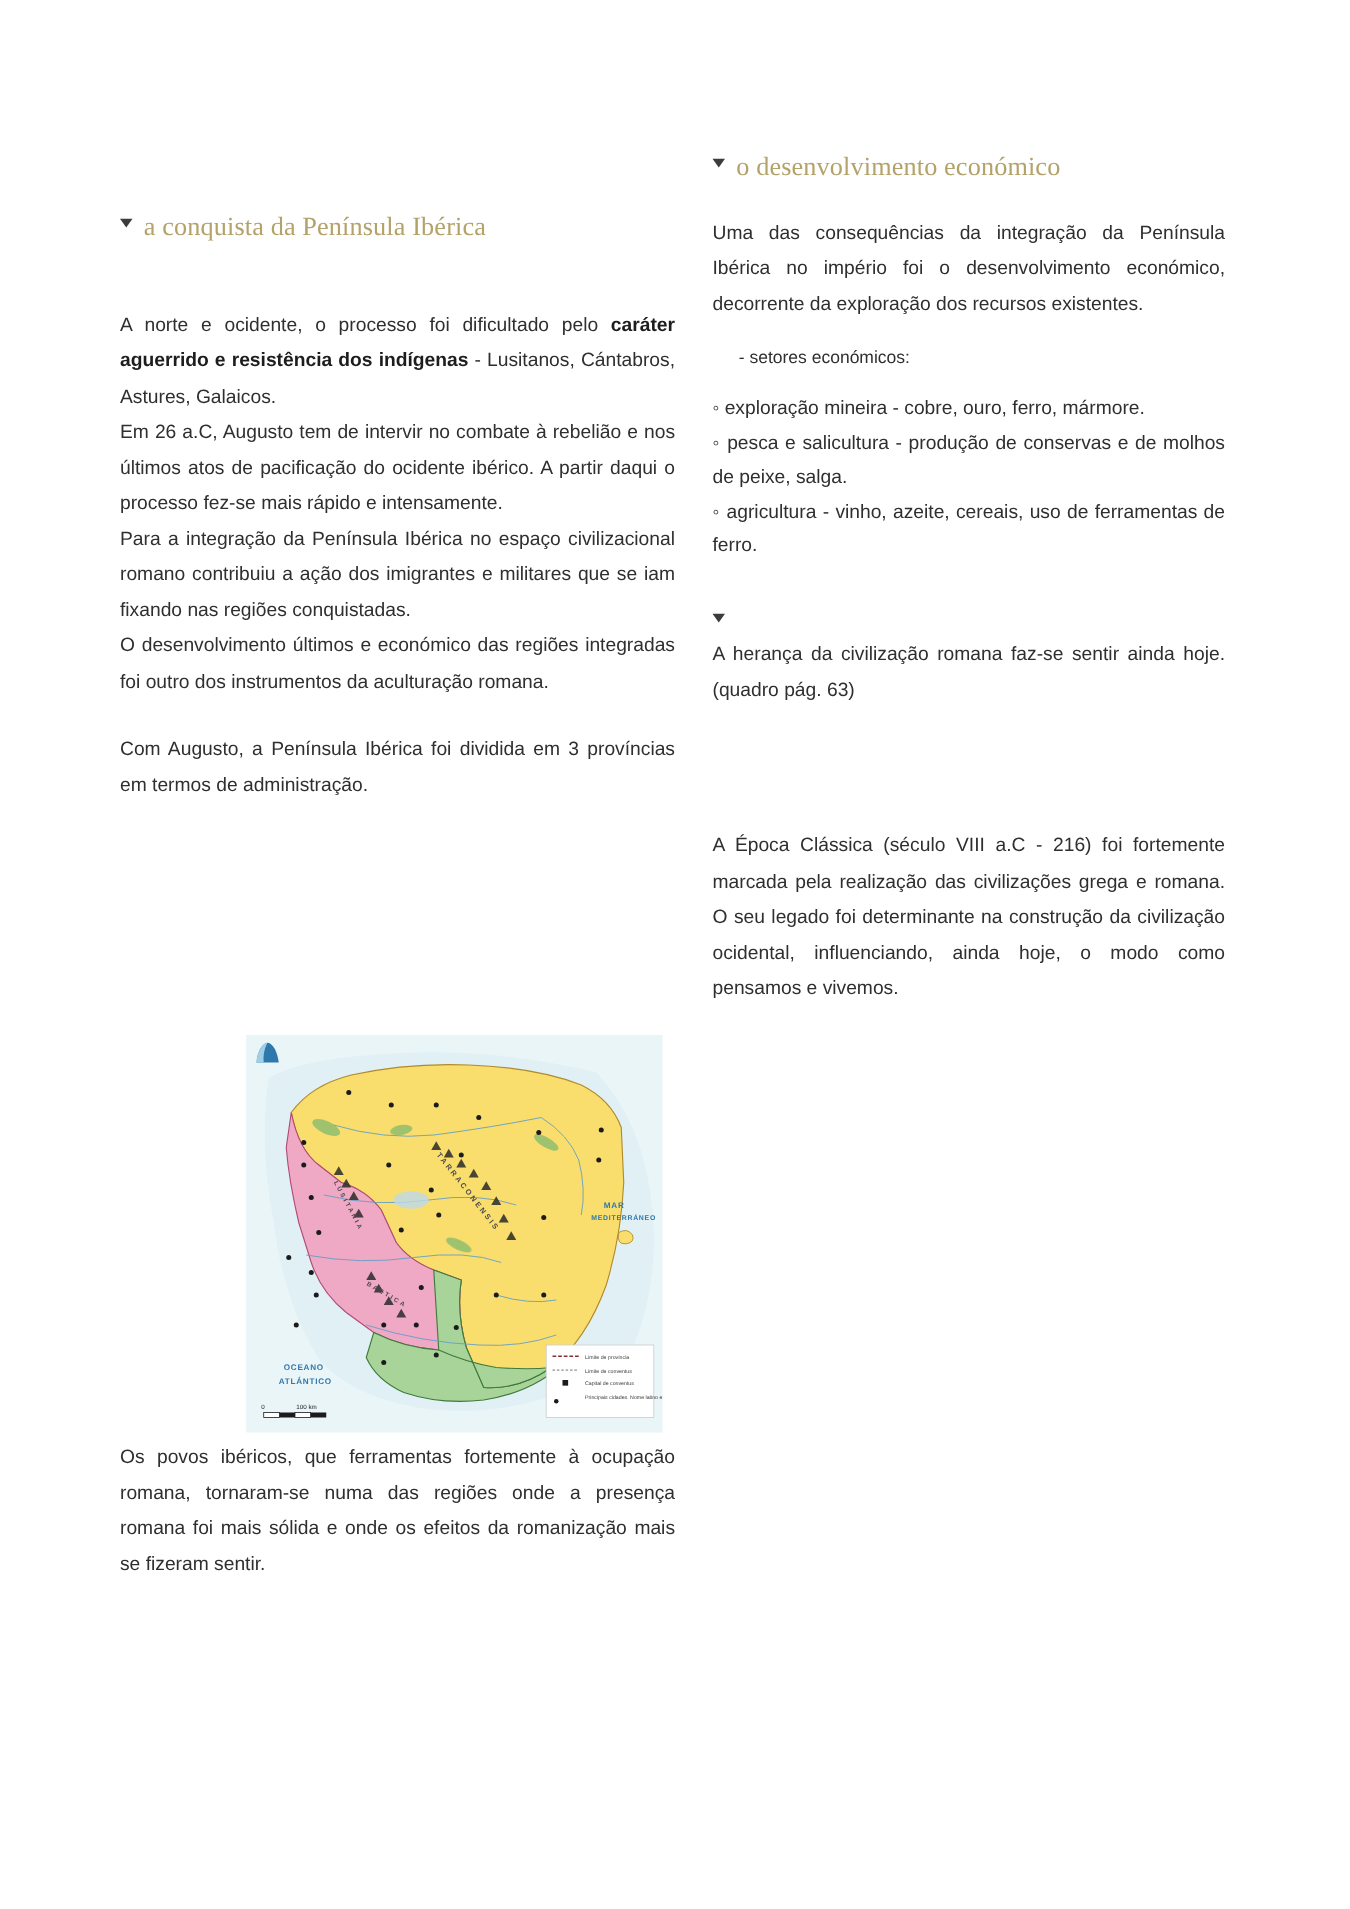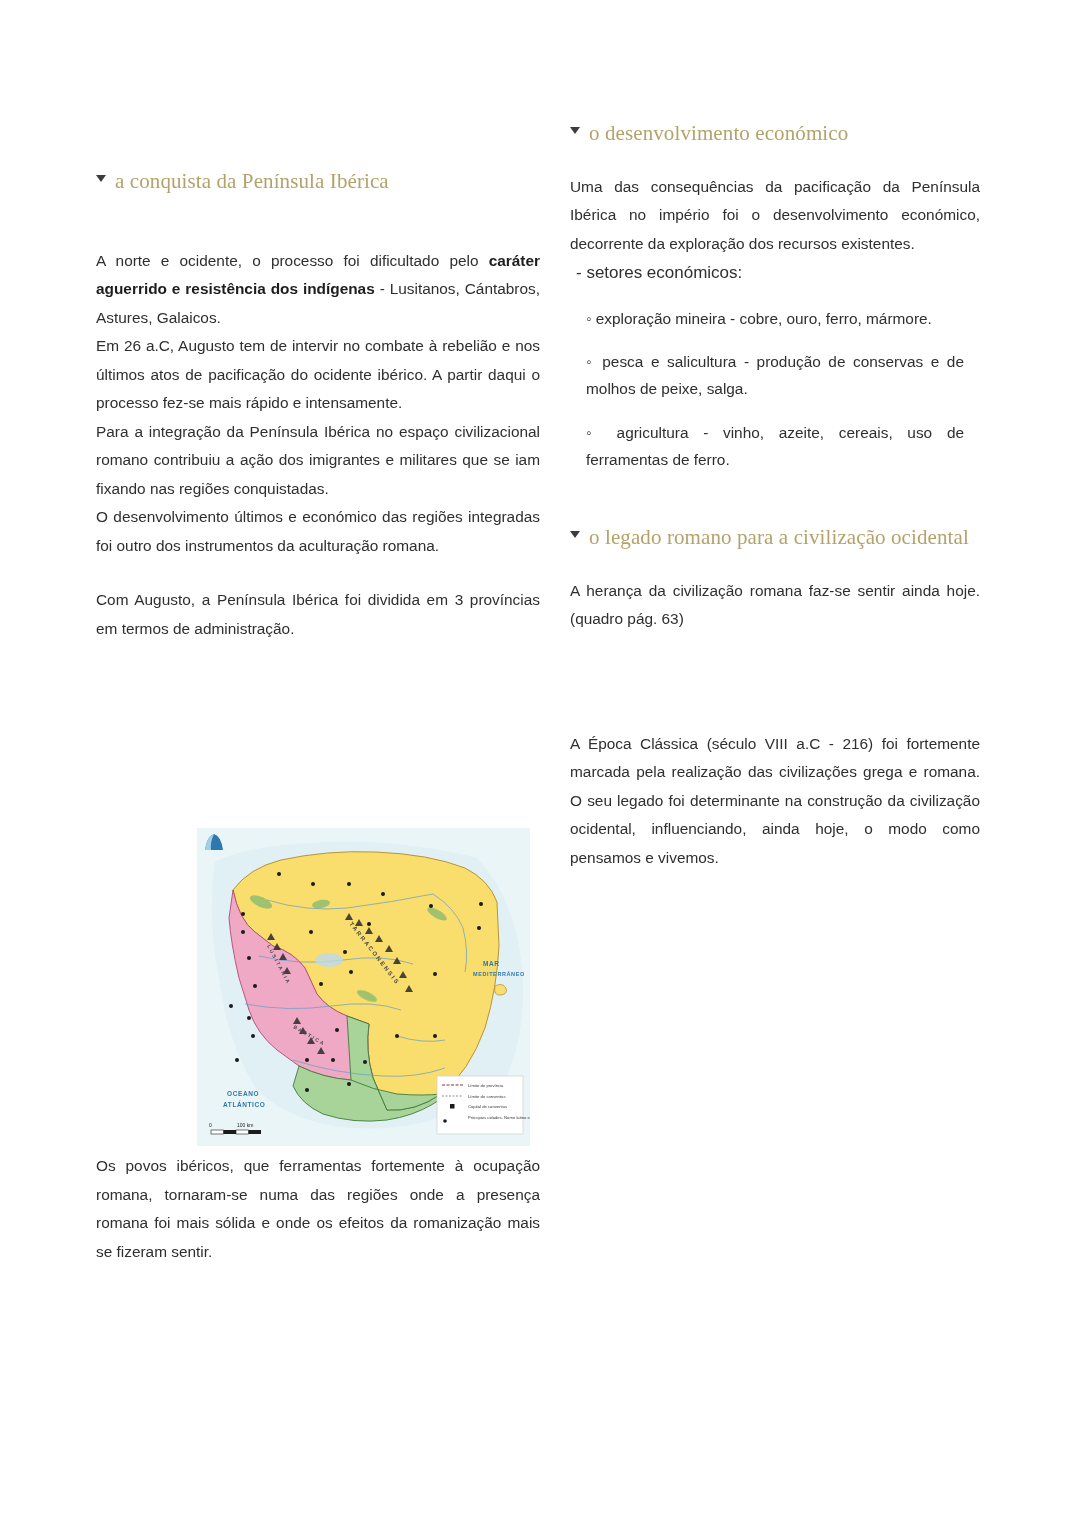--- a/index.html
+++ b/index.html
@@ -92,27 +92,27 @@
   p.body b, p.body strong { font-weight: 700; color: #1d1d1d; }
   .gap-md  { height: 26px; }
   .gap-lg  { height: 34px; }
   .gap-xxl { height: 96px; }
 
   .bullet-line {
     font-size: 15.4px;
     line-height: 1.78;
     text-align: justify;
     text-align-last: left;
-    margin: 16px;
+    margin: 0;
     color: #2f2f2f;
   }
   .sector-label {
-    font-size: 17px;
+    font-size: 14px;
     line-height: 1.78;
-    margin: 0;
+    margin: 15px;
     padding-left: 6px;
     color: #2f2f2f;
   }
 
   
   .map-figure {
     position: absolute;
     left: 157px;
     top: 812px;
     width: 333px;
@@ -296,32 +296,32 @@
   </div>
 
   <div class="col-right">
 
     <div class="heading">
       <span class="tri"></span><span>o desenvolvimento económico</span>
     </div>
 
     <div class="gap-md"></div>
 
-    <p class="body">Uma das consequências da pacificação da Península Ibérica no império foi o desenvolvimento económico, decorrente da exploração dos recursos existentes.</p>
+    <p class="body">Uma das consequências da integração da Península Ibérica no império foi o desenvolvimento económico, decorrente da exploração dos recursos existentes.</p>
 
     <p class="sector-label">- setores económicos:</p>
 
     <p class="bullet-line">◦ exploração mineira - cobre, ouro, ferro, mármore.</p>
     <p class="bullet-line">◦ pesca e salicultura - produção de conservas e de molhos de peixe, salga.</p>
     <p class="bullet-line">◦ agricultura - vinho, azeite, cereais, uso de ferramentas de ferro.</p>
 
     <div class="gap-lg"></div>
 
     <div class="heading justify wide">
-      <span class="tri"></span><span>o legado romano para a civilização ocidental</span>
+      <span class="tri"></span>
     </div>
 
     <div class="gap-md"></div>
 
     <p class="body">A herança da civilização romana faz-se sentir ainda hoje. (quadro pág. 63)</p>
 
     <div class="gap-xxl"></div>
 
     <p class="body">A Época Clássica (século VIII a.C - 216) foi fortemente marcada pela realização das civilizações grega e romana. O seu legado foi determinante na construção da civilização ocidental, influenciando, ainda hoje, o modo como pensamos e vivemos.</p>
 

